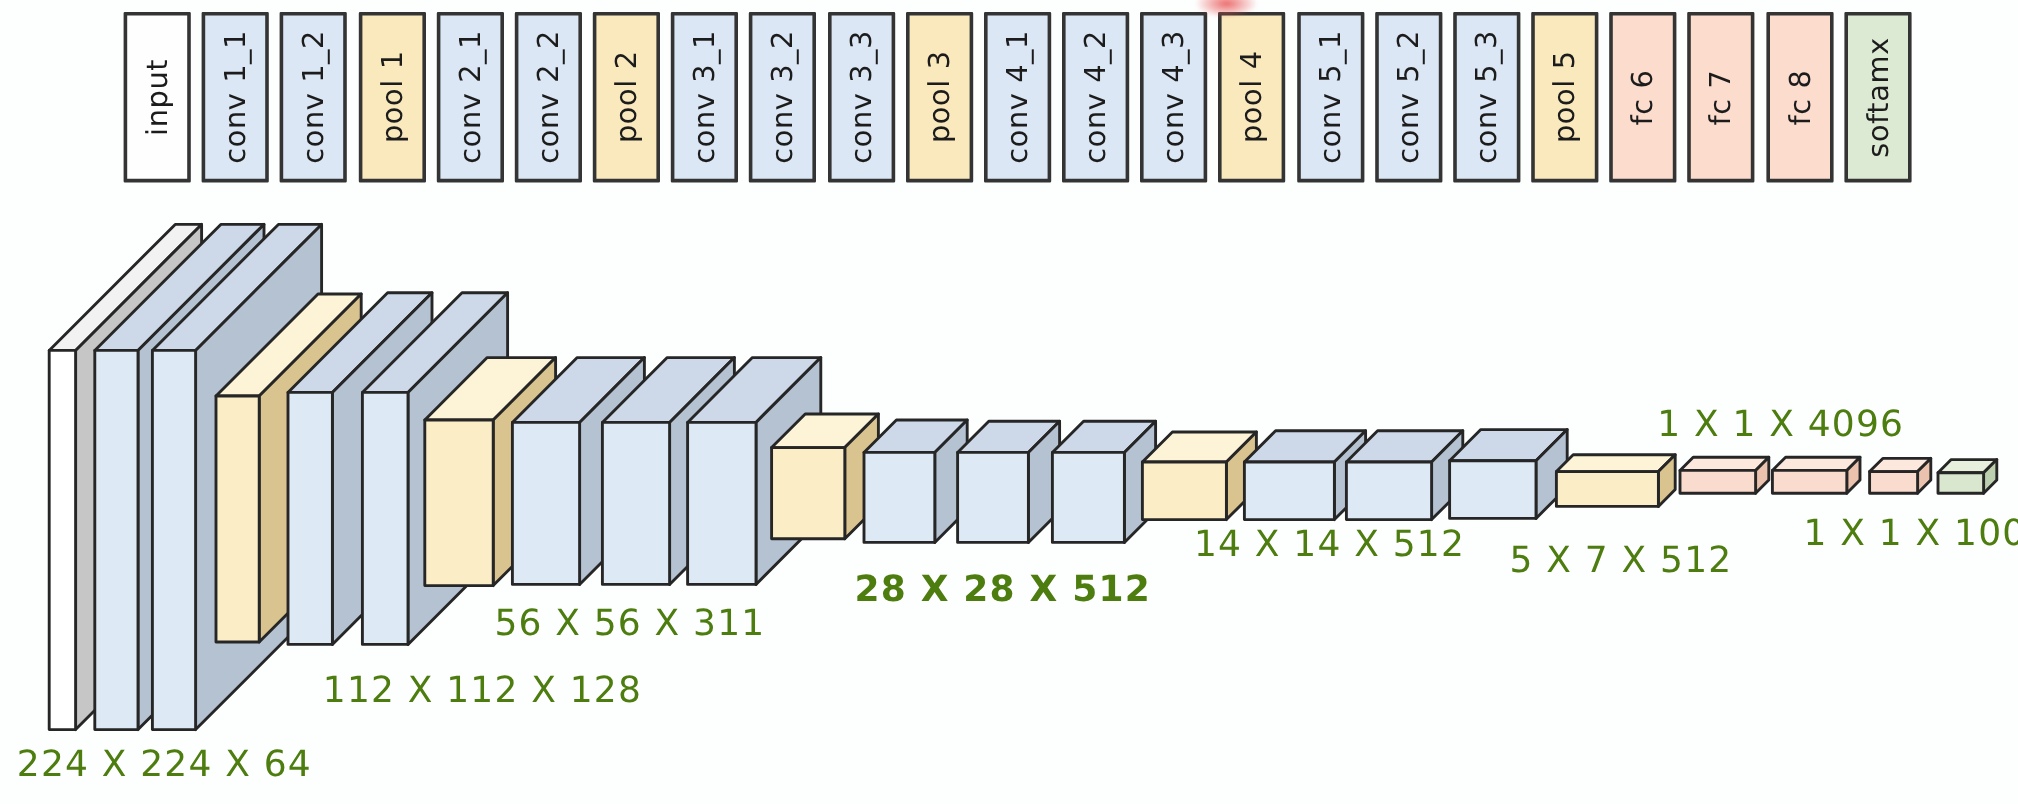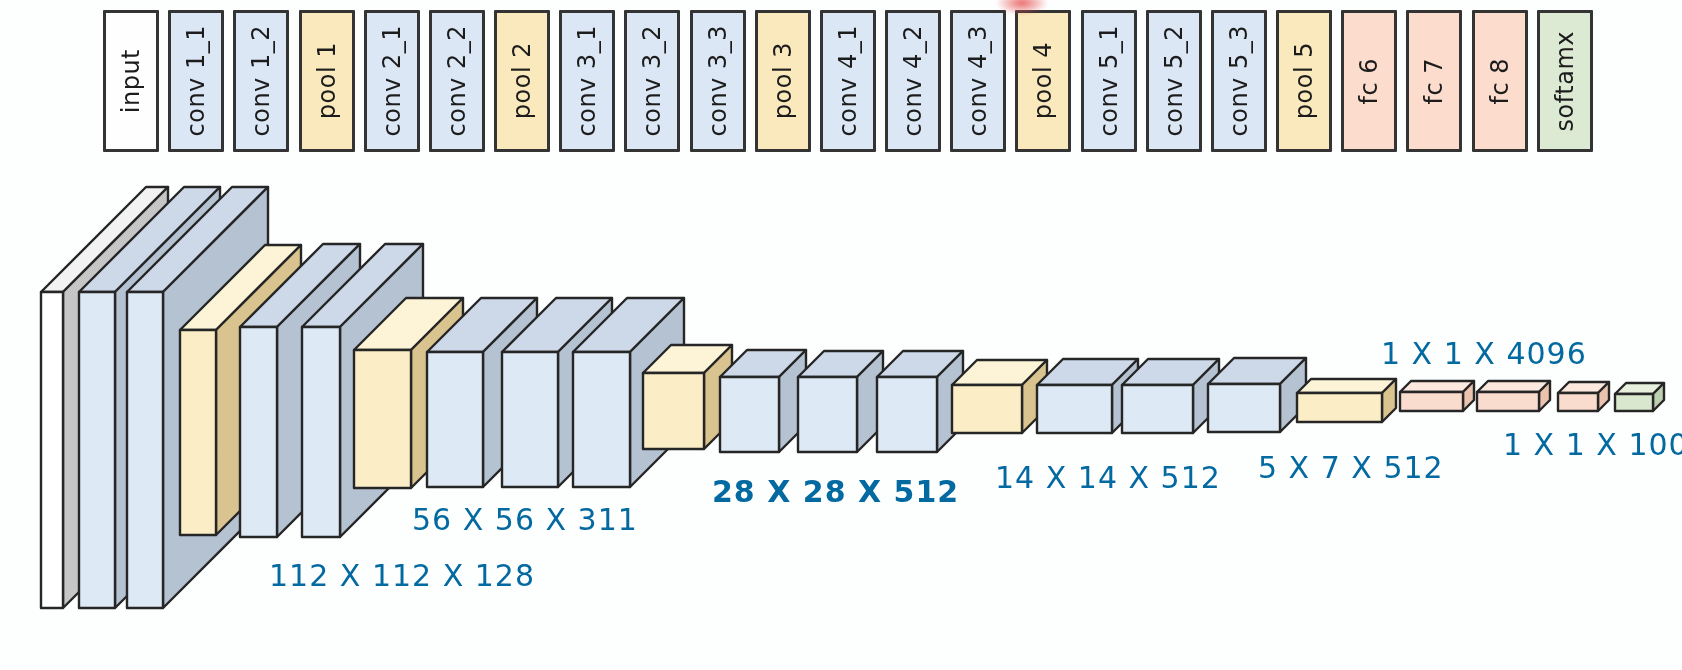--- a/index.html
+++ b/index.html
@@ -59,29 +59,29 @@
     width: 1682px;
     height: 670px;
     z-index: 1;
   }
 
   
   .dim {
     position: absolute;
     z-index: 3;
     font-size: 30px;
-    color: #0369a1;
+    color: #4d7c0f;
     letter-spacing: 1px;
     white-space: nowrap;
   }
   .d0 { left: 14px;   top: 620px; }
   .d1 { left: 237px;  top: 558px; margin-left: 32px; }
   .d2 { left: 412px;  top: 502px; }
   .d3 { left: 712px;  top: 474px; font-weight: bold; }
-  .d4 { left: 995px;  top: 460px; }
+  .d4 { left: 995px;  top: 436px; }
   .d5 { left: 1258px; top: 450px; }
   .d6 { left: 1381px; top: 336px; }
   .d7 { left: 1503px; top: 427px; }
 
   
   #red-marker {
     position: absolute;
     left: 996px;
     top: -9px;
     width: 52px;
@@ -280,20 +280,21 @@
         <span class="vtext">fc 7</span>
       </div>
     <div class="lbox t-fc">
         <span class="vtext">fc 8</span>
       </div>
     <div class="lbox t-softmax">
         <span class="vtext">softamx</span>
       </div>
   </div>
 
+  <div class="dim d0">224 X 224 X 64</div>
   <div class="dim d1">112 X 112 X 128</div>
   <div class="dim d2">56 X 56 X 311</div>
   <div class="dim d3">28 X 28 X 512</div>
   <div class="dim d4">14 X 14 X 512</div>
   <div class="dim d5">5 X 7 X 512</div>
   <div class="dim d6">1 X 1 X 4096</div>
   <div class="dim d7">1 X 1 X 1000</div>
 
   <div id="red-marker"></div>
 

